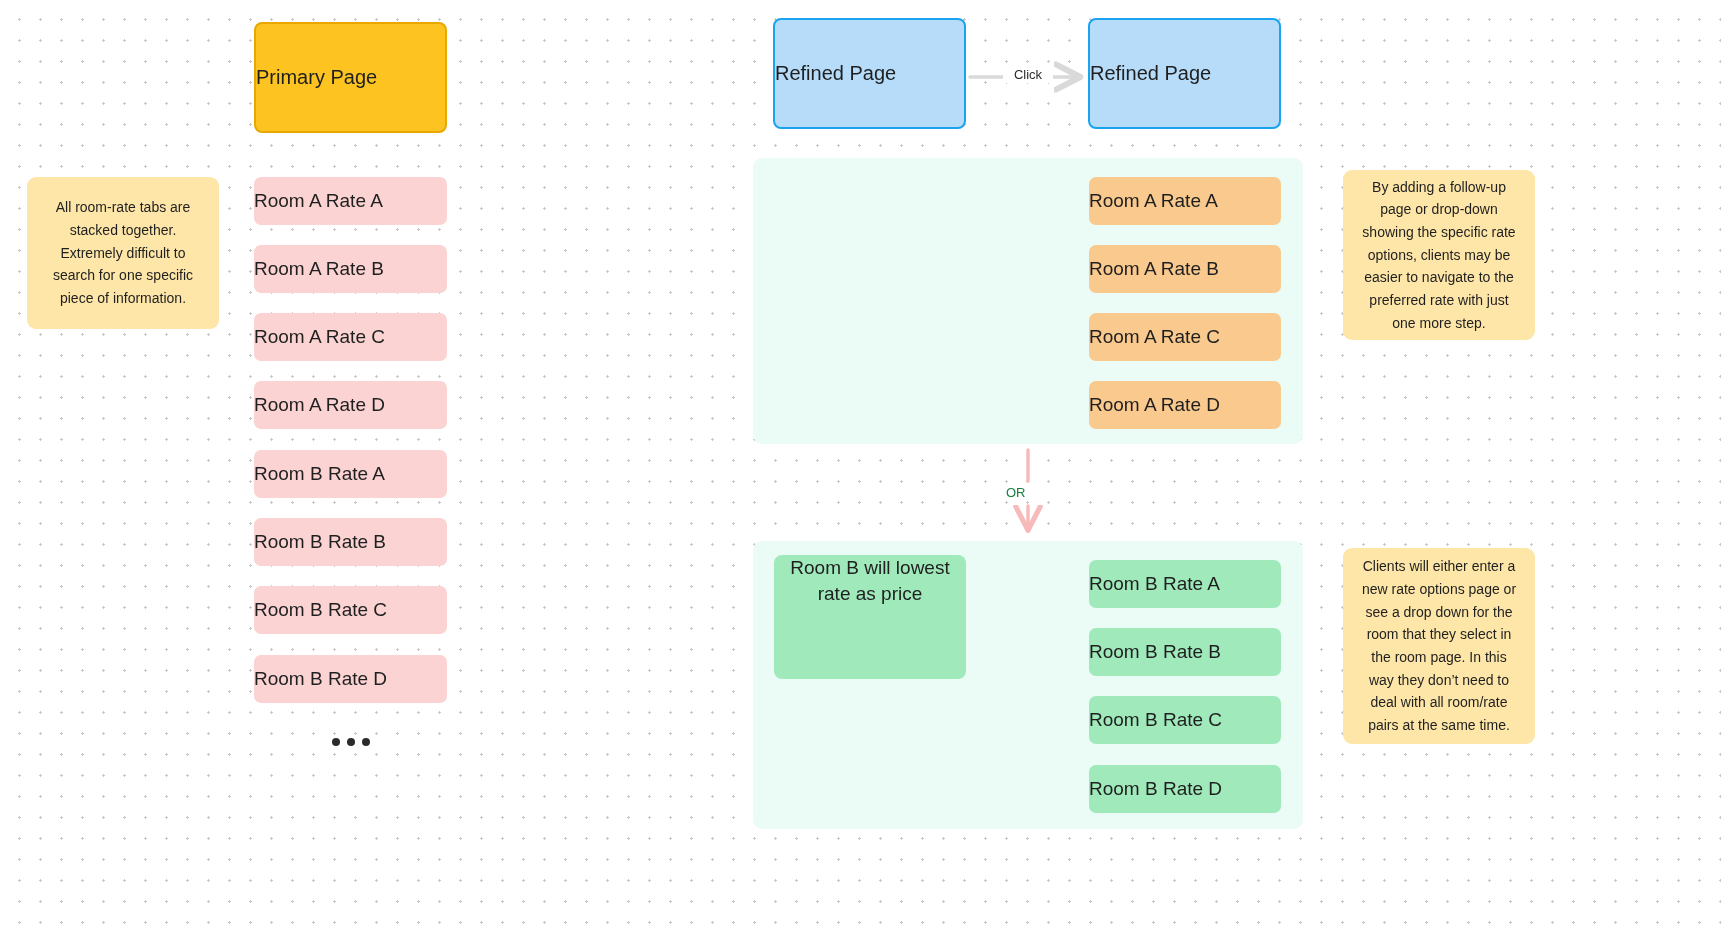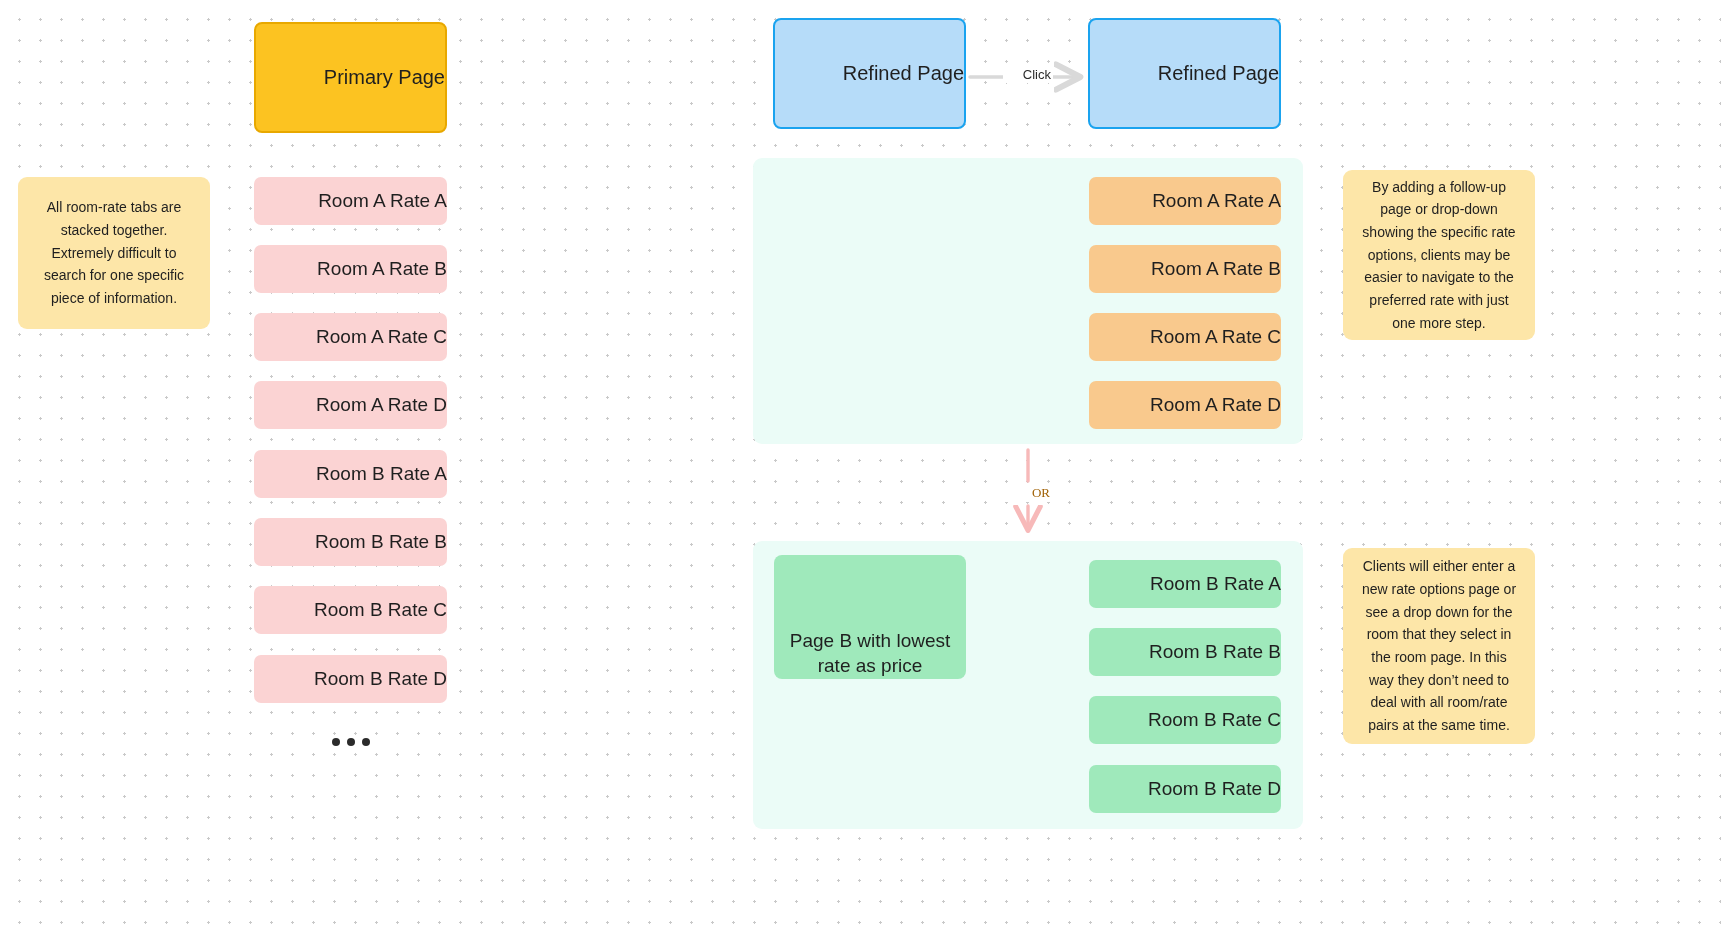--- a/index.html
+++ b/index.html
@@ -20,21 +20,21 @@
     background-image: radial-gradient(circle, #c9c9c9 1.1px, transparent 1.2px);
     background-size: 21px 21px;
     background-position: 9px 9px;
   }
 
   
   .node {
     position: absolute;
     display: flex;
     align-items: center;
-    justify-content: flex-end;
+    justify-content: flex-start;
     text-align: center;
     color: #1f1f1f;
     line-height: 1.35;
   }
 
   
   .primary-page {
     left: 254px; top: 22px; width: 193px; height: 111px;
     background: #fcc321;
     border: 2.5px solid #e8a800;
@@ -83,21 +83,21 @@
     border-radius: 9px;
     font-size: 14px;
     line-height: 1.62;
     color: #1f1f1f;
     text-align: center;
     display: flex;
     align-items: center;
     justify-content: center;
     padding: 12px 16px;
   }
-  .note-left   { left: 18px;   top: 177px; width: 192px; height: 152px; }
+  .note-left   { left: 27px;   top: 177px; width: 192px; height: 152px; }
   .note-right1 { left: 1343px; top: 170px; width: 192px; height: 170px; }
   .note-right2 { left: 1343px; top: 548px; width: 192px; height: 196px; }
 
   
   .group {
     position: absolute;
     background: #ebfcf7;
     border-radius: 9px;
   }
   .group-a { left: 753px; top: 158px; width: 550px; height: 286px; }
@@ -135,33 +135,32 @@
     position: absolute;
     left: 0; top: 0;
     width: 1721px; height: 940px;
     pointer-events: none;
   }
 
   .or-label {
     position: absolute;
     left: 1004px; top: 484px;
     width: 48px;
-    text-align: right;
+    text-align: left;
     font-size: 13px;
-    color: #a16207;
+    color: #15803d;
     background: #ffffff;
     padding: 1px 2px;
-    font-family: Liberation Serif, serif;
   }
 
   .click-label {
     position: absolute;
     left: 1003px; top: 66px;
     width: 50px;
-    text-align: right;
+    text-align: center;
     font-size: 13px;
     color: #2b2b2b;
     background: #ffffff;
     padding: 1px 2px;
   }
 </style>
 </head>
 <body>
 
 <div id="canvas">
@@ -266,21 +265,21 @@
   <div class="node chip chip-orange" style="top:313px">
     <span>Room A Rate C</span>
   </div>
   <div class="node chip chip-orange" style="top:381px">
     <span>Room A Rate D</span>
   </div>
 
   <div class="or-label">OR</div>
 
   <div class="node parent-green">
-    <span>Page B with lowest rate as price</span>
+    <span>Room B will lowest rate as price</span>
   </div>
   <div class="node chip chip-green" style="top:560px">
     <span>Room B Rate A</span>
   </div>
   <div class="node chip chip-green" style="top:628px">
     <span>Room B Rate B</span>
   </div>
   <div class="node chip chip-green" style="top:696px">
     <span>Room B Rate C</span>
   </div>

